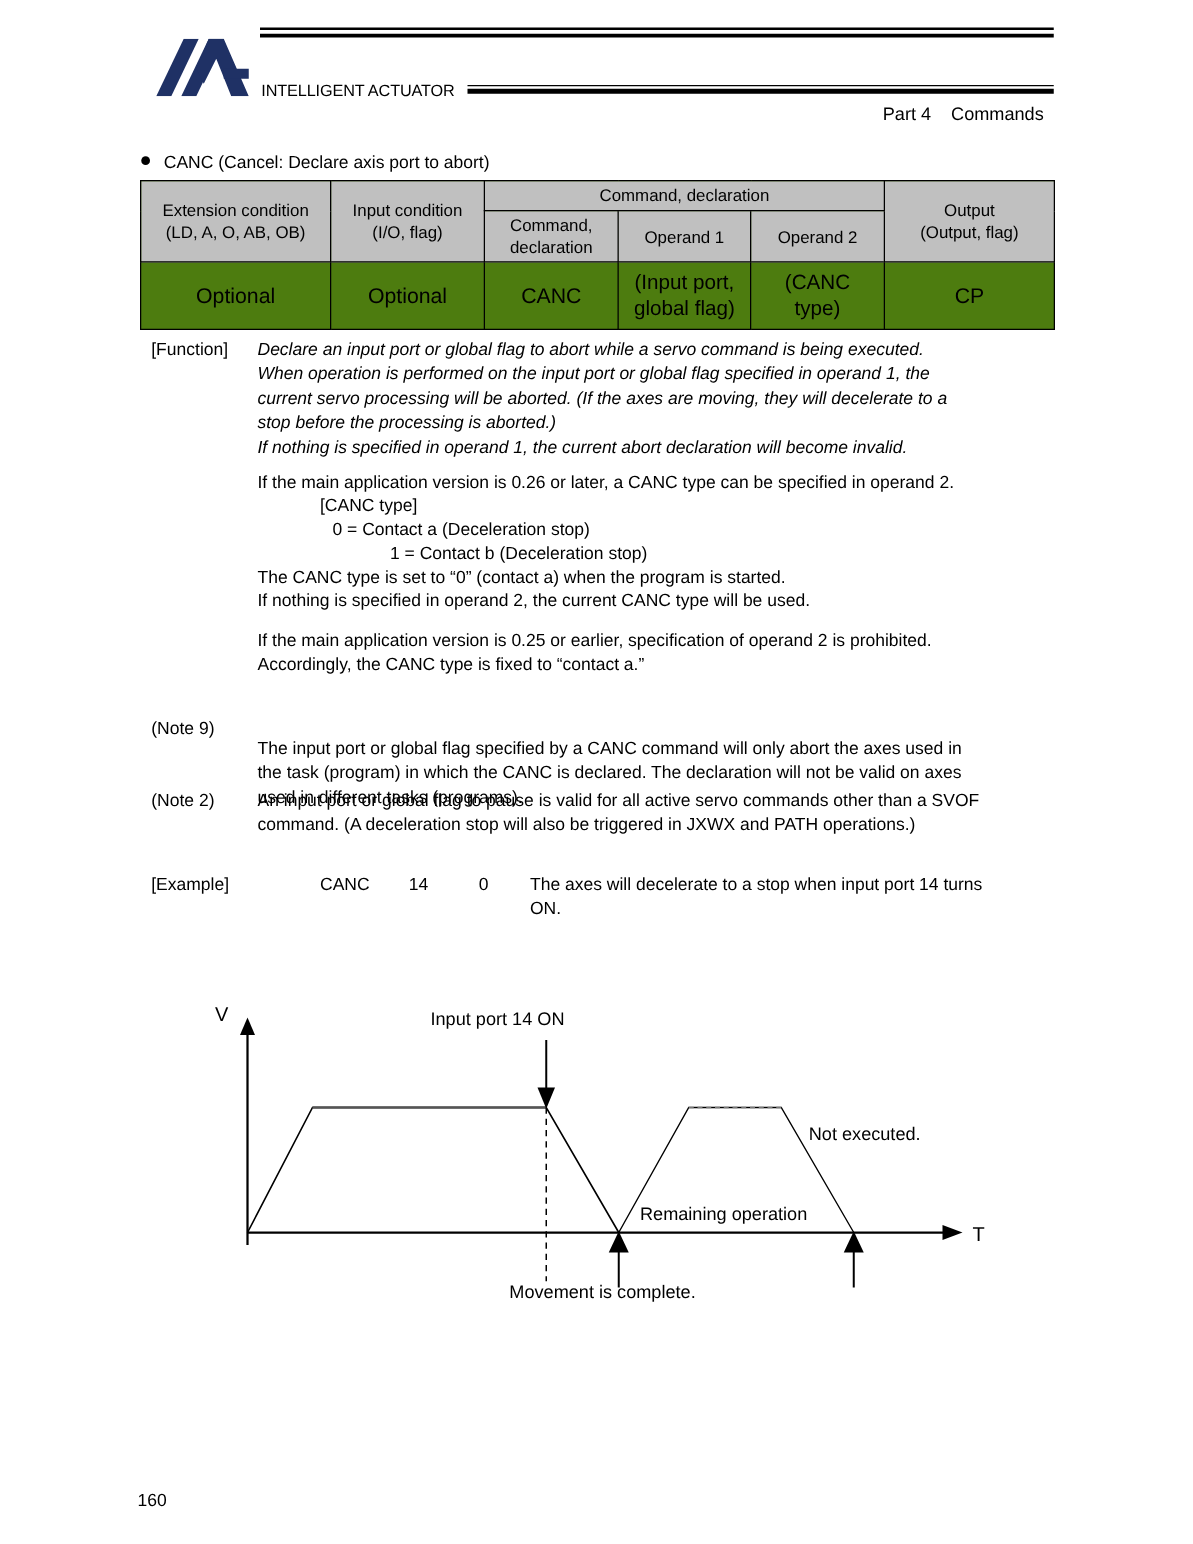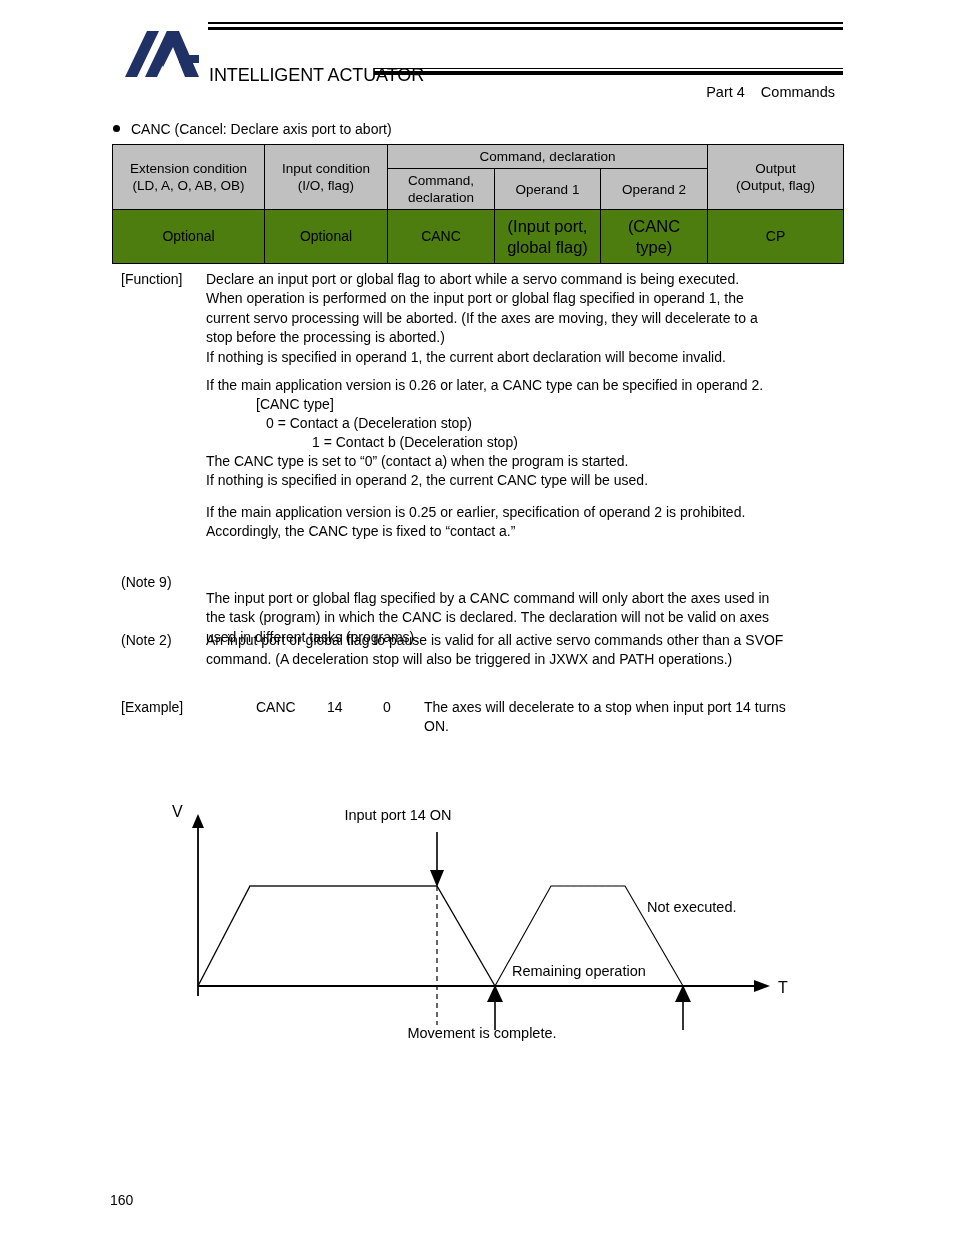--- a/index.html
+++ b/index.html
@@ -48,21 +48,21 @@
     background: #000;
   }
   #ia-logo {
     position: absolute;
     left: 103px; top: 31px;
     width: 100px; height: 46px;
   }
   .hdr-company {
     position: absolute;
     left: 209px; top: 65px;
-    font-size: 18px;
+    font-size: 13px;
     letter-spacing: -0.1px;
     white-space: nowrap;
   }
   .hdr-part {
     position: absolute;
     right: 119px; top: 44px;
     font-size: 14.5px;
     white-space: nowrap;
     margin-top: 40px;
   }
@@ -105,21 +105,21 @@
     line-height: 17px;
     padding: 3px 2px;
   }
   #spec-table .grp-cell {
     background: #c0c0c0;
     font-size: 13.5px;
     padding: 3px 2px 3px 2px;
     height: 17px;
   }
   #spec-table .val-cell {
-    font-size: 14px;
+    font-size: 17px;
     line-height: 21px;
     height: 49px;
     padding: 2px;
   }
   #spec-table .val-cell.small {
     font-size: 16.5px;
     margin-top: 16px;
   }
 
   
@@ -217,21 +217,21 @@
     <td class="val-cell small" style="white-space:pre-line">(Input port,
 global flag)</td>
     <td class="val-cell small" style="white-space:pre-line">(CANC
 type)</td>
     <td class="val-cell">CP</td>
   </tr>
 </tbody>
   </table>
 
 <div class="lbl" style="left:121px; top:270px;">[Function]</div>
-<div class="txt" style="left:206px; top:270px;">Declare an input port or global flag to abort while a servo command is being executed.
+<div class="txt" style="left:206px; top:270px;font-style:italic;">Declare an input port or global flag to abort while a servo command is being executed.
 When operation is performed on the input port or global flag specified in operand 1, the
 current servo processing will be aborted. (If the axes are moving, they will decelerate to a
 stop before the processing is aborted.)
 If nothing is specified in operand 1, the current abort declaration will become invalid.</div>
 <div class="txt" style="left:206px; top:376px;">If the main application version is 0.26 or later, a CANC type can be specified in operand 2.</div>
 <div class="txt" style="left:256px; top:395px;">[CANC type]</div>
 <div class="txt" style="left:266px; top:414px;">0 = Contact a (Deceleration stop)</div>
 <div class="txt" style="left:266px; top:433px;margin-left:46px;">1 = Contact b (Deceleration stop)</div>
 <div class="txt" style="left:206px; top:452px;">The CANC type is set to “0” (contact a) when the program is started.
 If nothing is specified in operand 2, the current CANC type will be used.</div>

